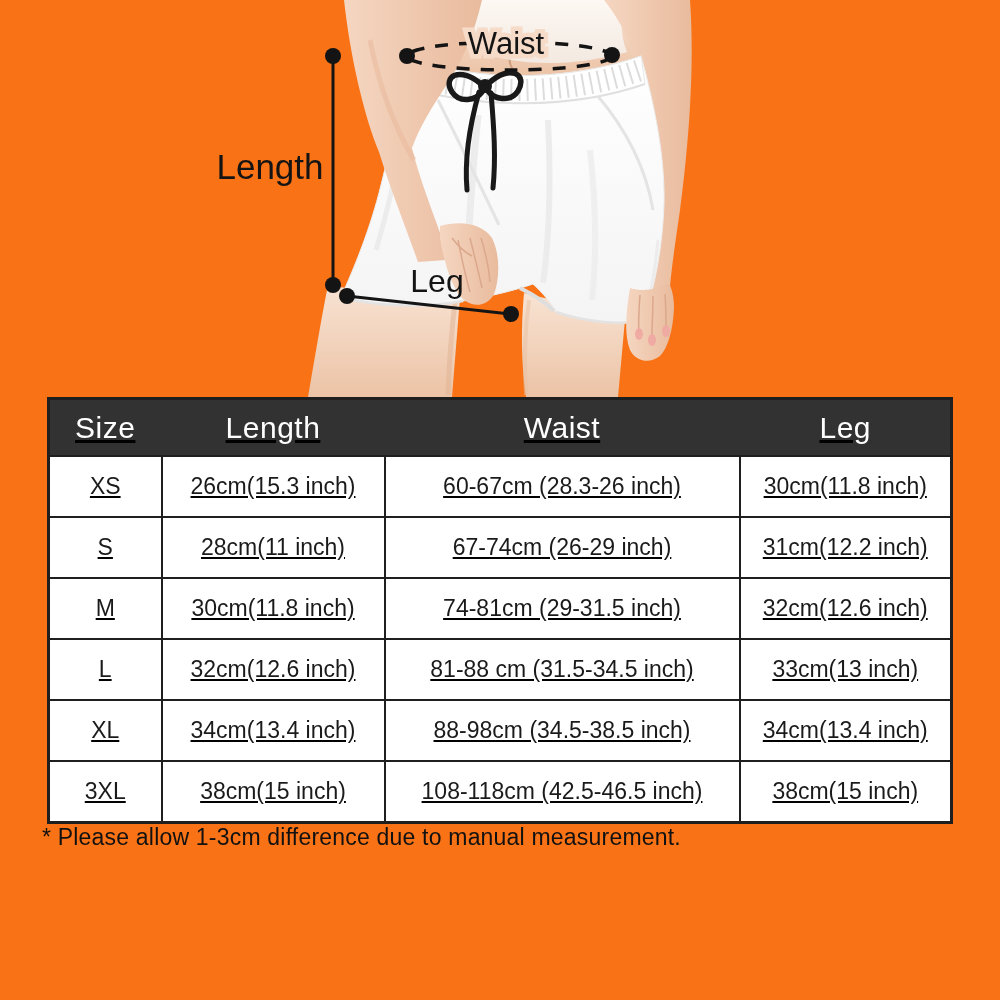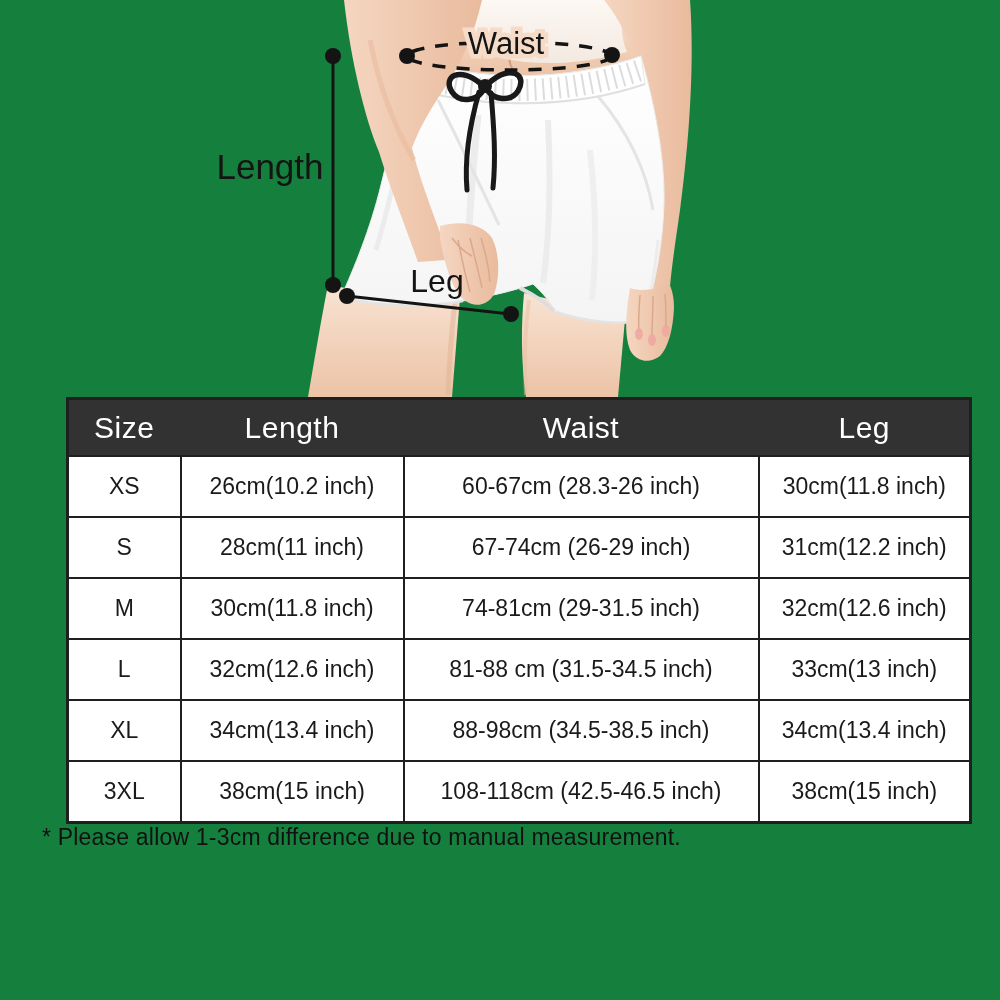--- a/index.html
+++ b/index.html
@@ -1,26 +1,26 @@
 <!DOCTYPE html>
 <html><head>
 <meta charset="utf-8">
 <style>
   html,body{margin:0;padding:0;background:#fff;}
   .page{
-    position:relative;width:1000px;height:1000px;background:#15803d;
+    position:relative;width:1000px;height:1000px;background:#f97316;
     font-family:"Liberation Sans","DejaVu Sans",sans-serif;overflow:hidden;
   }
   .photo-area{position:relative;width:1000px;height:397px;}
   .photo-area svg{display:block;width:1000px;height:397px;}
   svg text.anno{font-family:"Liberation Sans","DejaVu Sans",sans-serif;fill:#141414;}
 
   table.size-table{
     border-collapse:collapse;table-layout:fixed;
-    margin-left:66px;width:903px;
+    margin-left:47px;width:903px;text-decoration:underline;
   }
   table.size-table th{
     background:#323232;color:#ffffff;font-weight:normal;font-size:30px;
     height:55px;border:2px solid #323232;border-bottom:2px solid #1f1f1f;
     padding:0;text-align:center;vertical-align:middle;letter-spacing:.5px;
   }
   table.size-table td{
     height:59px;border:2px solid #1f1f1f;background:#ffffff;
     font-size:23px;color:#1a1a1a;text-align:center;vertical-align:middle;
     padding:0 20px;white-space:nowrap;overflow:hidden;
@@ -164,21 +164,21 @@
       <tr>
         <th>Size</th>
         <th>Length</th>
         <th>Waist</th>
         <th>Leg</th>
       </tr>
     </thead>
     <tbody>
       <tr>
         <td>XS</td>
-        <td>26cm(10.2 inch)</td>
+        <td>26cm(15.3 inch)</td>
         <td>60-67cm (28.3-26 inch)</td>
         <td>30cm(11.8 inch)</td>
       </tr>
       <tr>
         <td>S</td>
         <td>28cm(11 inch)</td>
         <td>67-74cm (26-29 inch)</td>
         <td>31cm(12.2 inch)</td>
       </tr>
       <tr>

